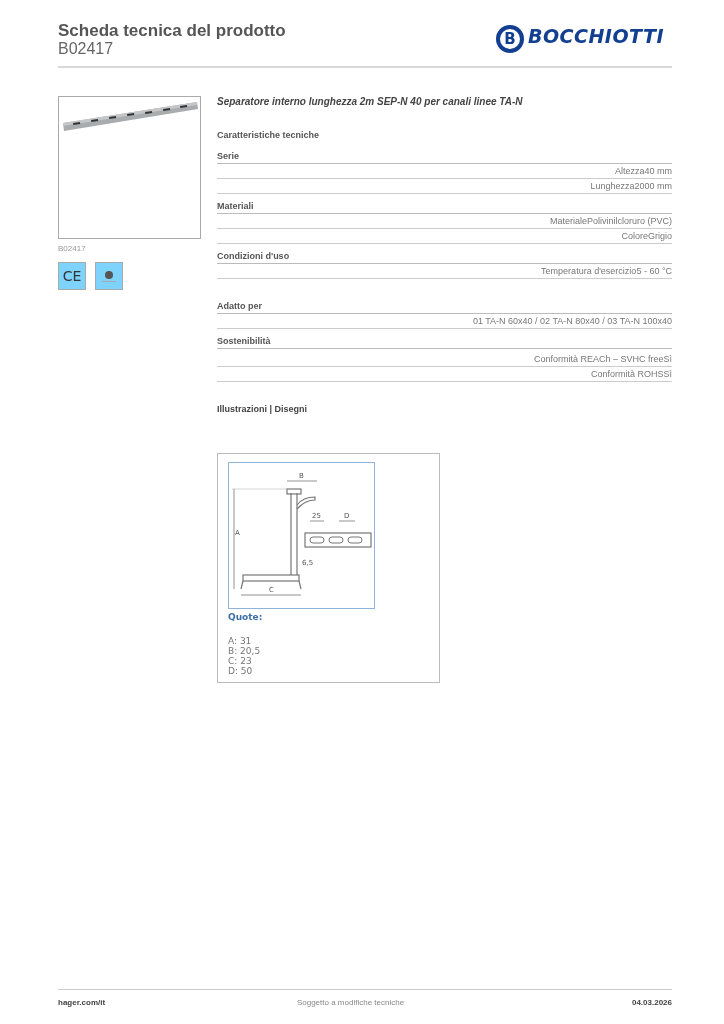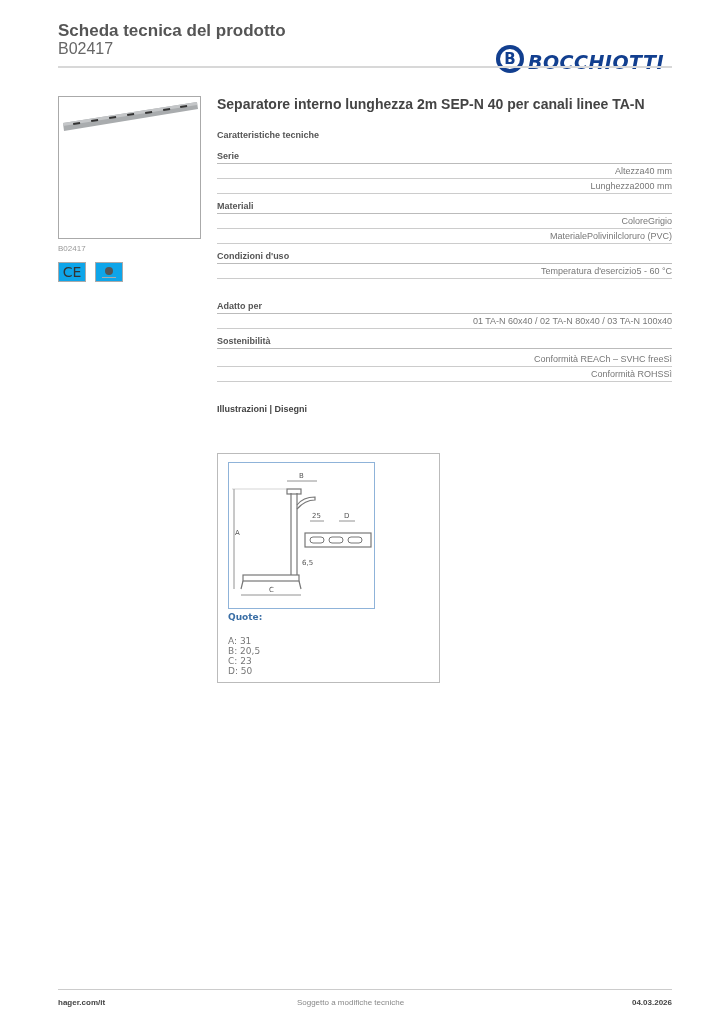--- a/index.html
+++ b/index.html
@@ -2,37 +2,37 @@
 <html><head>
 <meta charset="utf-8">
 <style>
   * { box-sizing: border-box; margin: 0; padding: 0; }
   html, body { width: 724px; height: 1024px; background: #ffffff; overflow: hidden; }
   body { font-family: "Liberation Sans", sans-serif; color: #4a4a4a; position: relative; }
 
   .header { position: absolute; left: 58px; top: 21px; width: 614px; }
   .title { font-size: 17px; font-weight: bold; color: #555; line-height: 19px; }
   .subtitle { font-size: 16px; color: #666; line-height: 18px; }
-  .logo { position: absolute; right: 8px; top: 24px; display: flex; align-items: flex-end; gap: 4px; }
+  .logo { position: absolute; right: 8px; top: 4px; display: flex; align-items: flex-start; gap: 4px; }
   .logo-mark { width: 28px; height: 28px; border-radius: 50%; background: #123f8f; position: relative; }
   .logo-mark::before { content: ""; position: absolute; left: 4px; top: 4px; width: 20px; height: 20px; border-radius: 50%; background: #fff; }
   .logo-mark::after { content: "B"; position: absolute; left: 0; top: 0; width: 28px; height: 28px; line-height: 28px; text-align: center; font-weight: bold; font-size: 15px; color: #123f8f; font-family: "DejaVu Sans", sans-serif; }
   .logo-text { font-family: "DejaVu Sans", sans-serif; font-weight: bold; font-style: italic; font-size: 19px; color: #123f8f; letter-spacing: 0.5px; }
   .header-rule { position: absolute; left: 58px; top: 66px; width: 614px; height: 2px; background: #d8d8d8; }
 
   .photo-box { position: absolute; left: 58px; top: 96px; width: 143px; height: 143px; border: 1px solid #aaa; background: #fff; overflow: hidden; }
   .photo-caption { position: absolute; left: 58px; top: 244px; font-size: 8px; color: #999; }
-  .cert { position: absolute; top: 262px; width: 28px; height: 20px; border: 1px solid #aaa; background: #0ea5e9; display: flex; align-items: center; justify-content: center; }
+  .cert { position: absolute; top: 262px; width: 28px; height: 28px; border: 1px solid #aaa; background: #7dd3fc; display: flex; align-items: center; justify-content: center; }
   .cert-ce { left: 58px; font-family: "DejaVu Sans", sans-serif; font-size: 14px; color: #333; }
   .cert-2 { left: 95px; flex-direction: column; }
   .cert-2 .dot { width: 8px; height: 8px; border-radius: 50%; background: #555; }
   .cert-2 .ln { width: 14px; height: 1px; background: #aaa; margin-top: 2px; }
 
   .content { position: absolute; left: 217px; top: 96px; width: 455px; }
-  .product-name { font-size: 14px; font-weight: bold; color: #444; height: 14px; }
+  .product-name { font-size: 10px; font-weight: bold; color: #444; height: 14px; font-style: italic; }
   .caratteristiche { font-size: 9px; font-weight: bold; color: #555; margin-top: 20px; height: 14px; }
   .section { margin-top: 7px; }
   .sec-title { font-size: 9px; font-weight: bold; color: #555; height: 13px; border-bottom: 1px solid #bbb; }
   .row { display: flex; justify-content: flex-end; font-size: 9px; color: #777; height: 15px; line-height: 14px; border-bottom: 1px solid #ccc; }
   .section.gap-lg { margin-top: 22px; }
   .illus-title { font-size: 9px; font-weight: bold; color: #444; margin-top: 22px; height: 14px; }
 
   .drawing-box { position: absolute; left: 217px; top: 453px; width: 223px; height: 230px; border: 1px solid #bbb; background: #fff; }
   .drawing-inner { position: absolute; left: 10px; top: 8px; width: 147px; height: 147px; border: 1px solid #8fb3d9; }
   .quote-title { position: absolute; left: 10px; top: 158px; font-family: "DejaVu Sans", sans-serif; font-size: 9px; font-weight: bold; color: #3a6ea5; }
@@ -91,26 +91,26 @@
       </div>
     <div class="row">
         <span>Lunghezza</span>
         <span>2000 mm</span>
       </div>
   </div>
 
   <div class="section">
     <div class="sec-title">Materiali</div>
     <div class="row">
+        <span>Materiale</span>
+        <span>Polivinilcloruro (PVC)</span>
+      </div>
+    <div class="row">
         <span>Colore</span>
         <span>Grigio</span>
-      </div>
-    <div class="row">
-        <span>Materiale</span>
-        <span>Polivinilcloruro (PVC)</span>
       </div>
   </div>
 
   <div class="section">
     <div class="sec-title">Condizioni d'uso</div>
     <div class="row">
         <span>Temperatura d'esercizio</span>
         <span>5 - 60 °C</span>
       </div>
   </div>

